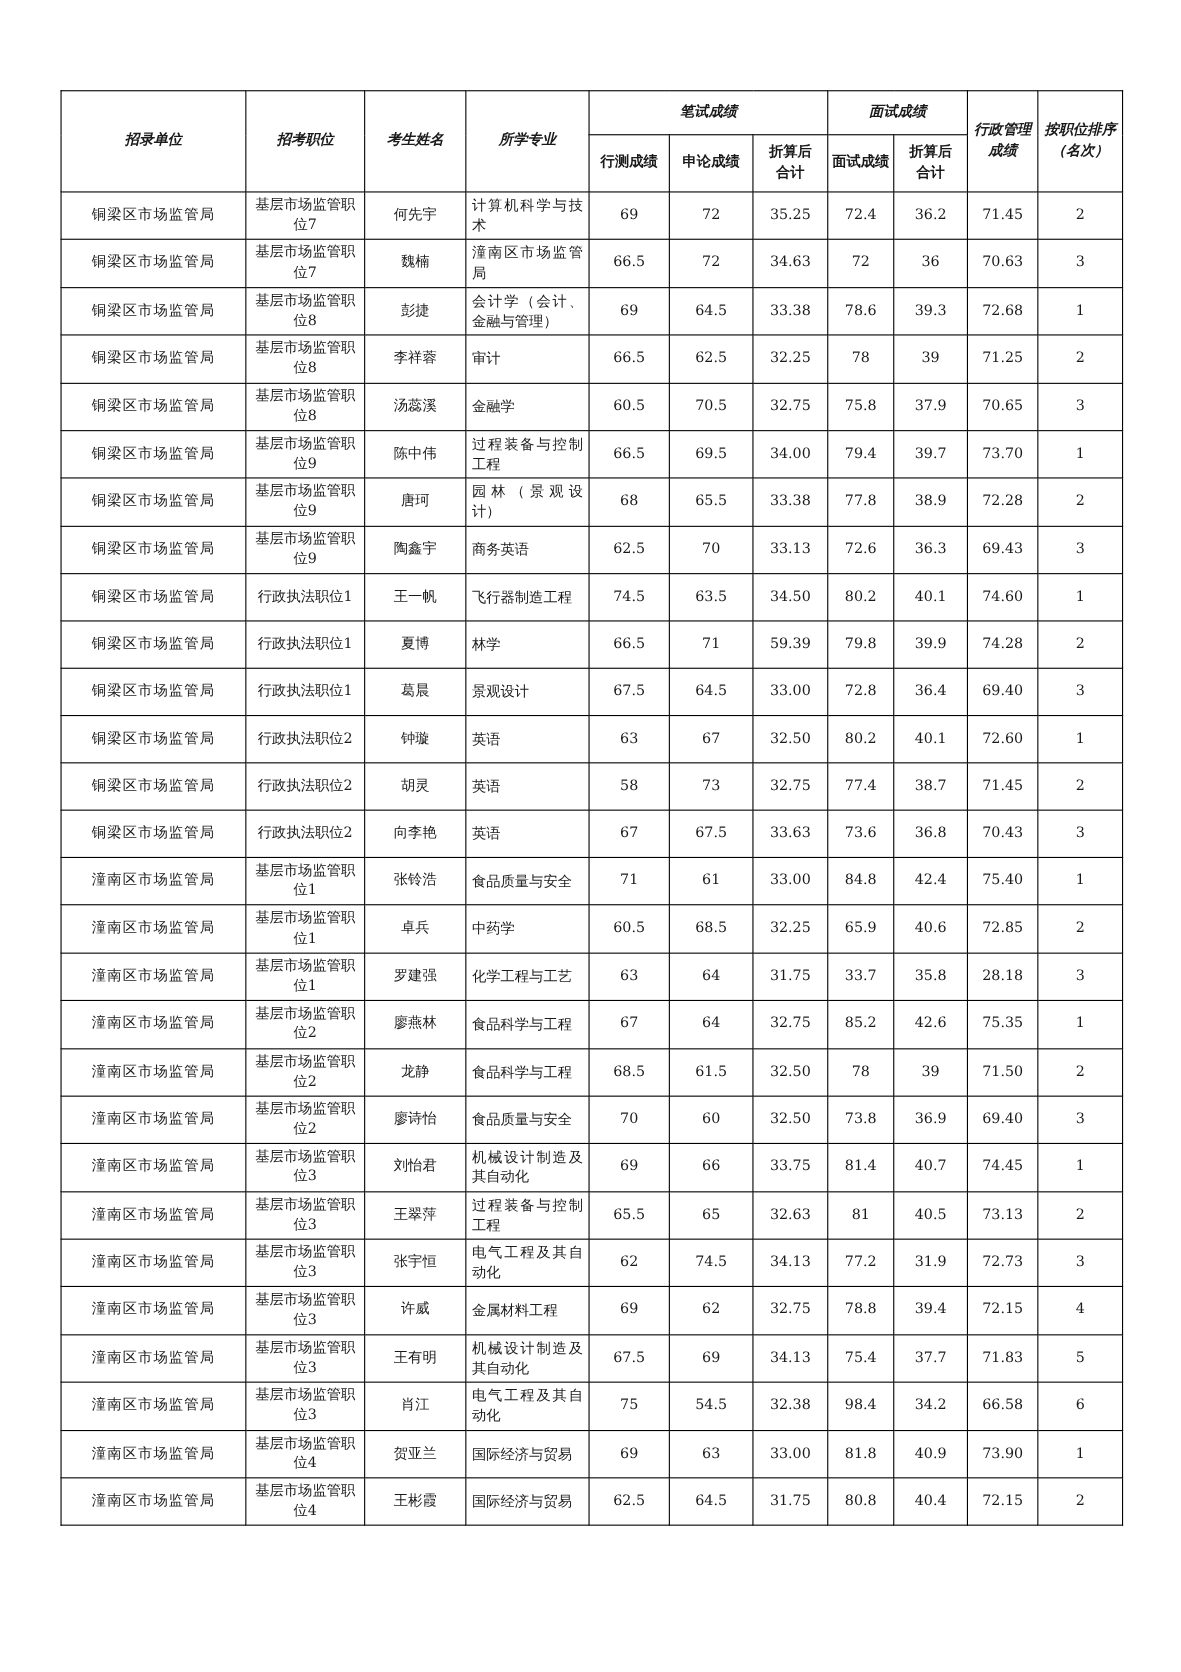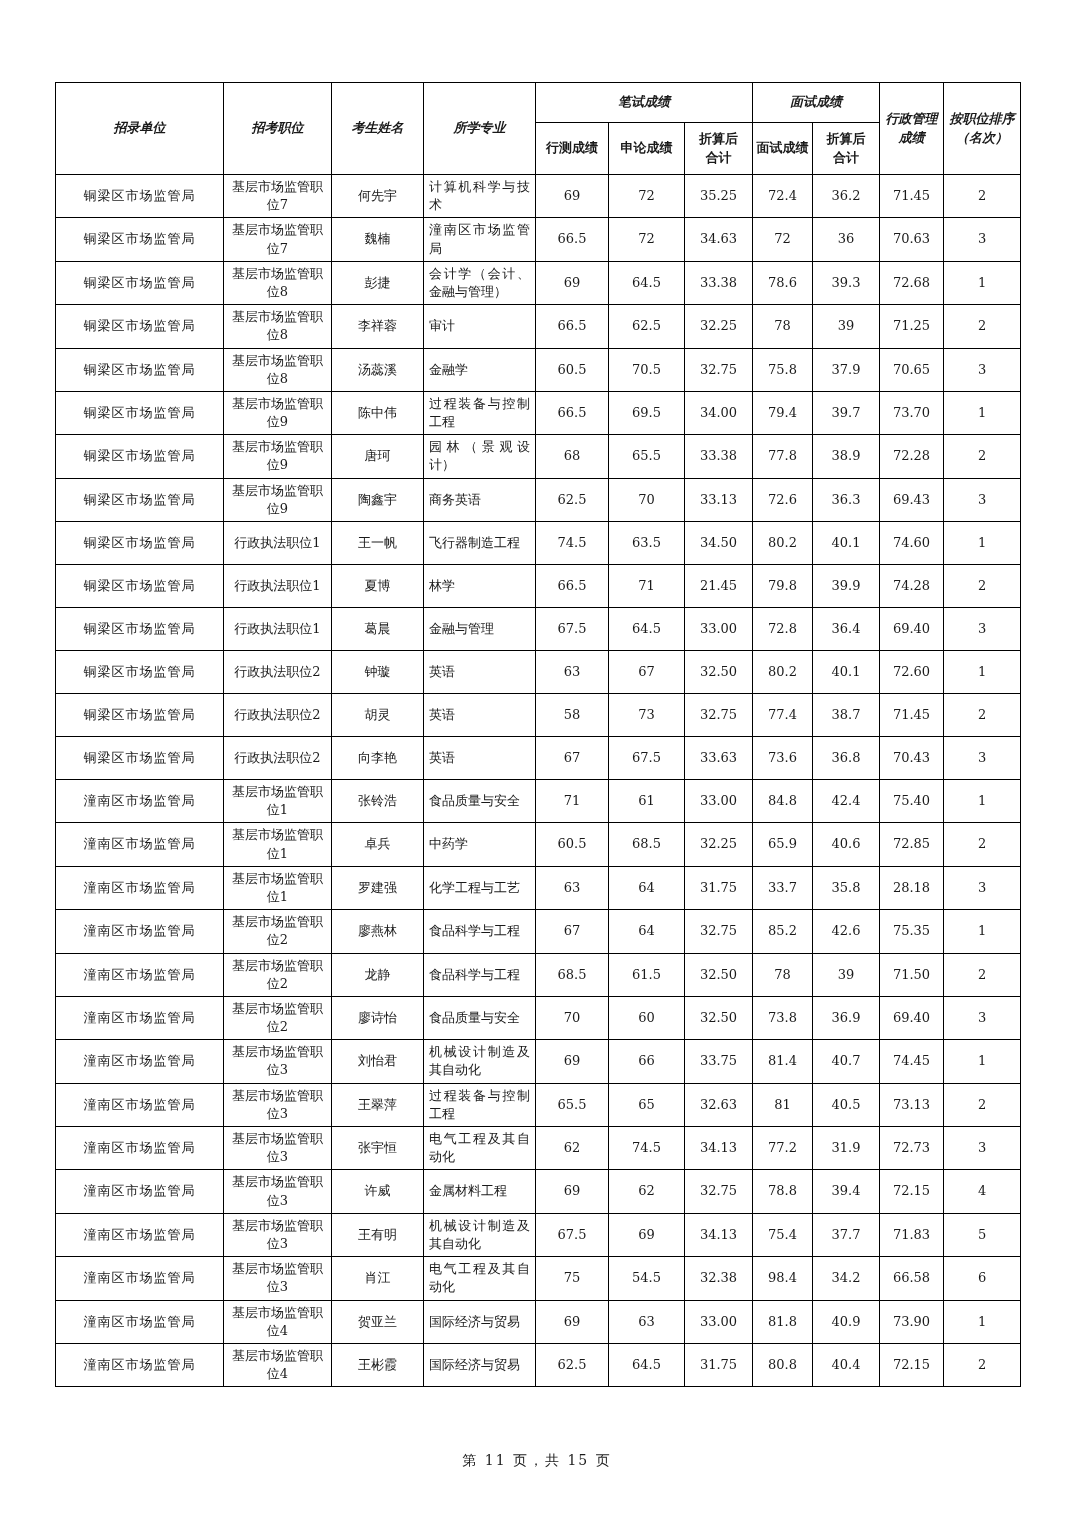--- a/index.html
+++ b/index.html
@@ -234,32 +234,32 @@
     <td>1</td>
   </tr>
 
   <tr>
     <td class="cell-unit">铜梁区市场监管局</td>
     <td>行政执法职位1</td>
     <td>夏博</td>
     <td class="cell-major">林学</td>
     <td>66.5</td>
     <td>71</td>
-    <td>21.45</td>
+    <td>59.39</td>
     <td>79.8</td>
     <td>39.9</td>
     <td>74.28</td>
     <td>2</td>
   </tr>
 
   <tr>
     <td class="cell-unit">铜梁区市场监管局</td>
     <td>行政执法职位1</td>
     <td>葛晨</td>
-    <td class="cell-major">金融与管理</td>
+    <td class="cell-major">景观设计</td>
     <td>67.5</td>
     <td>64.5</td>
     <td>33.00</td>
     <td>72.8</td>
     <td>36.4</td>
     <td>69.40</td>
     <td>3</td>
   </tr>
 
   <tr>
@@ -495,15 +495,14 @@
     <td>64.5</td>
     <td>31.75</td>
     <td>80.8</td>
     <td>40.4</td>
     <td>72.15</td>
     <td>2</td>
   </tr>
 </tbody>
   </table>
 
-  <div class="page-footer">第 11 页，共 15 页</div>
 
 </div>
 
 </body></html>

